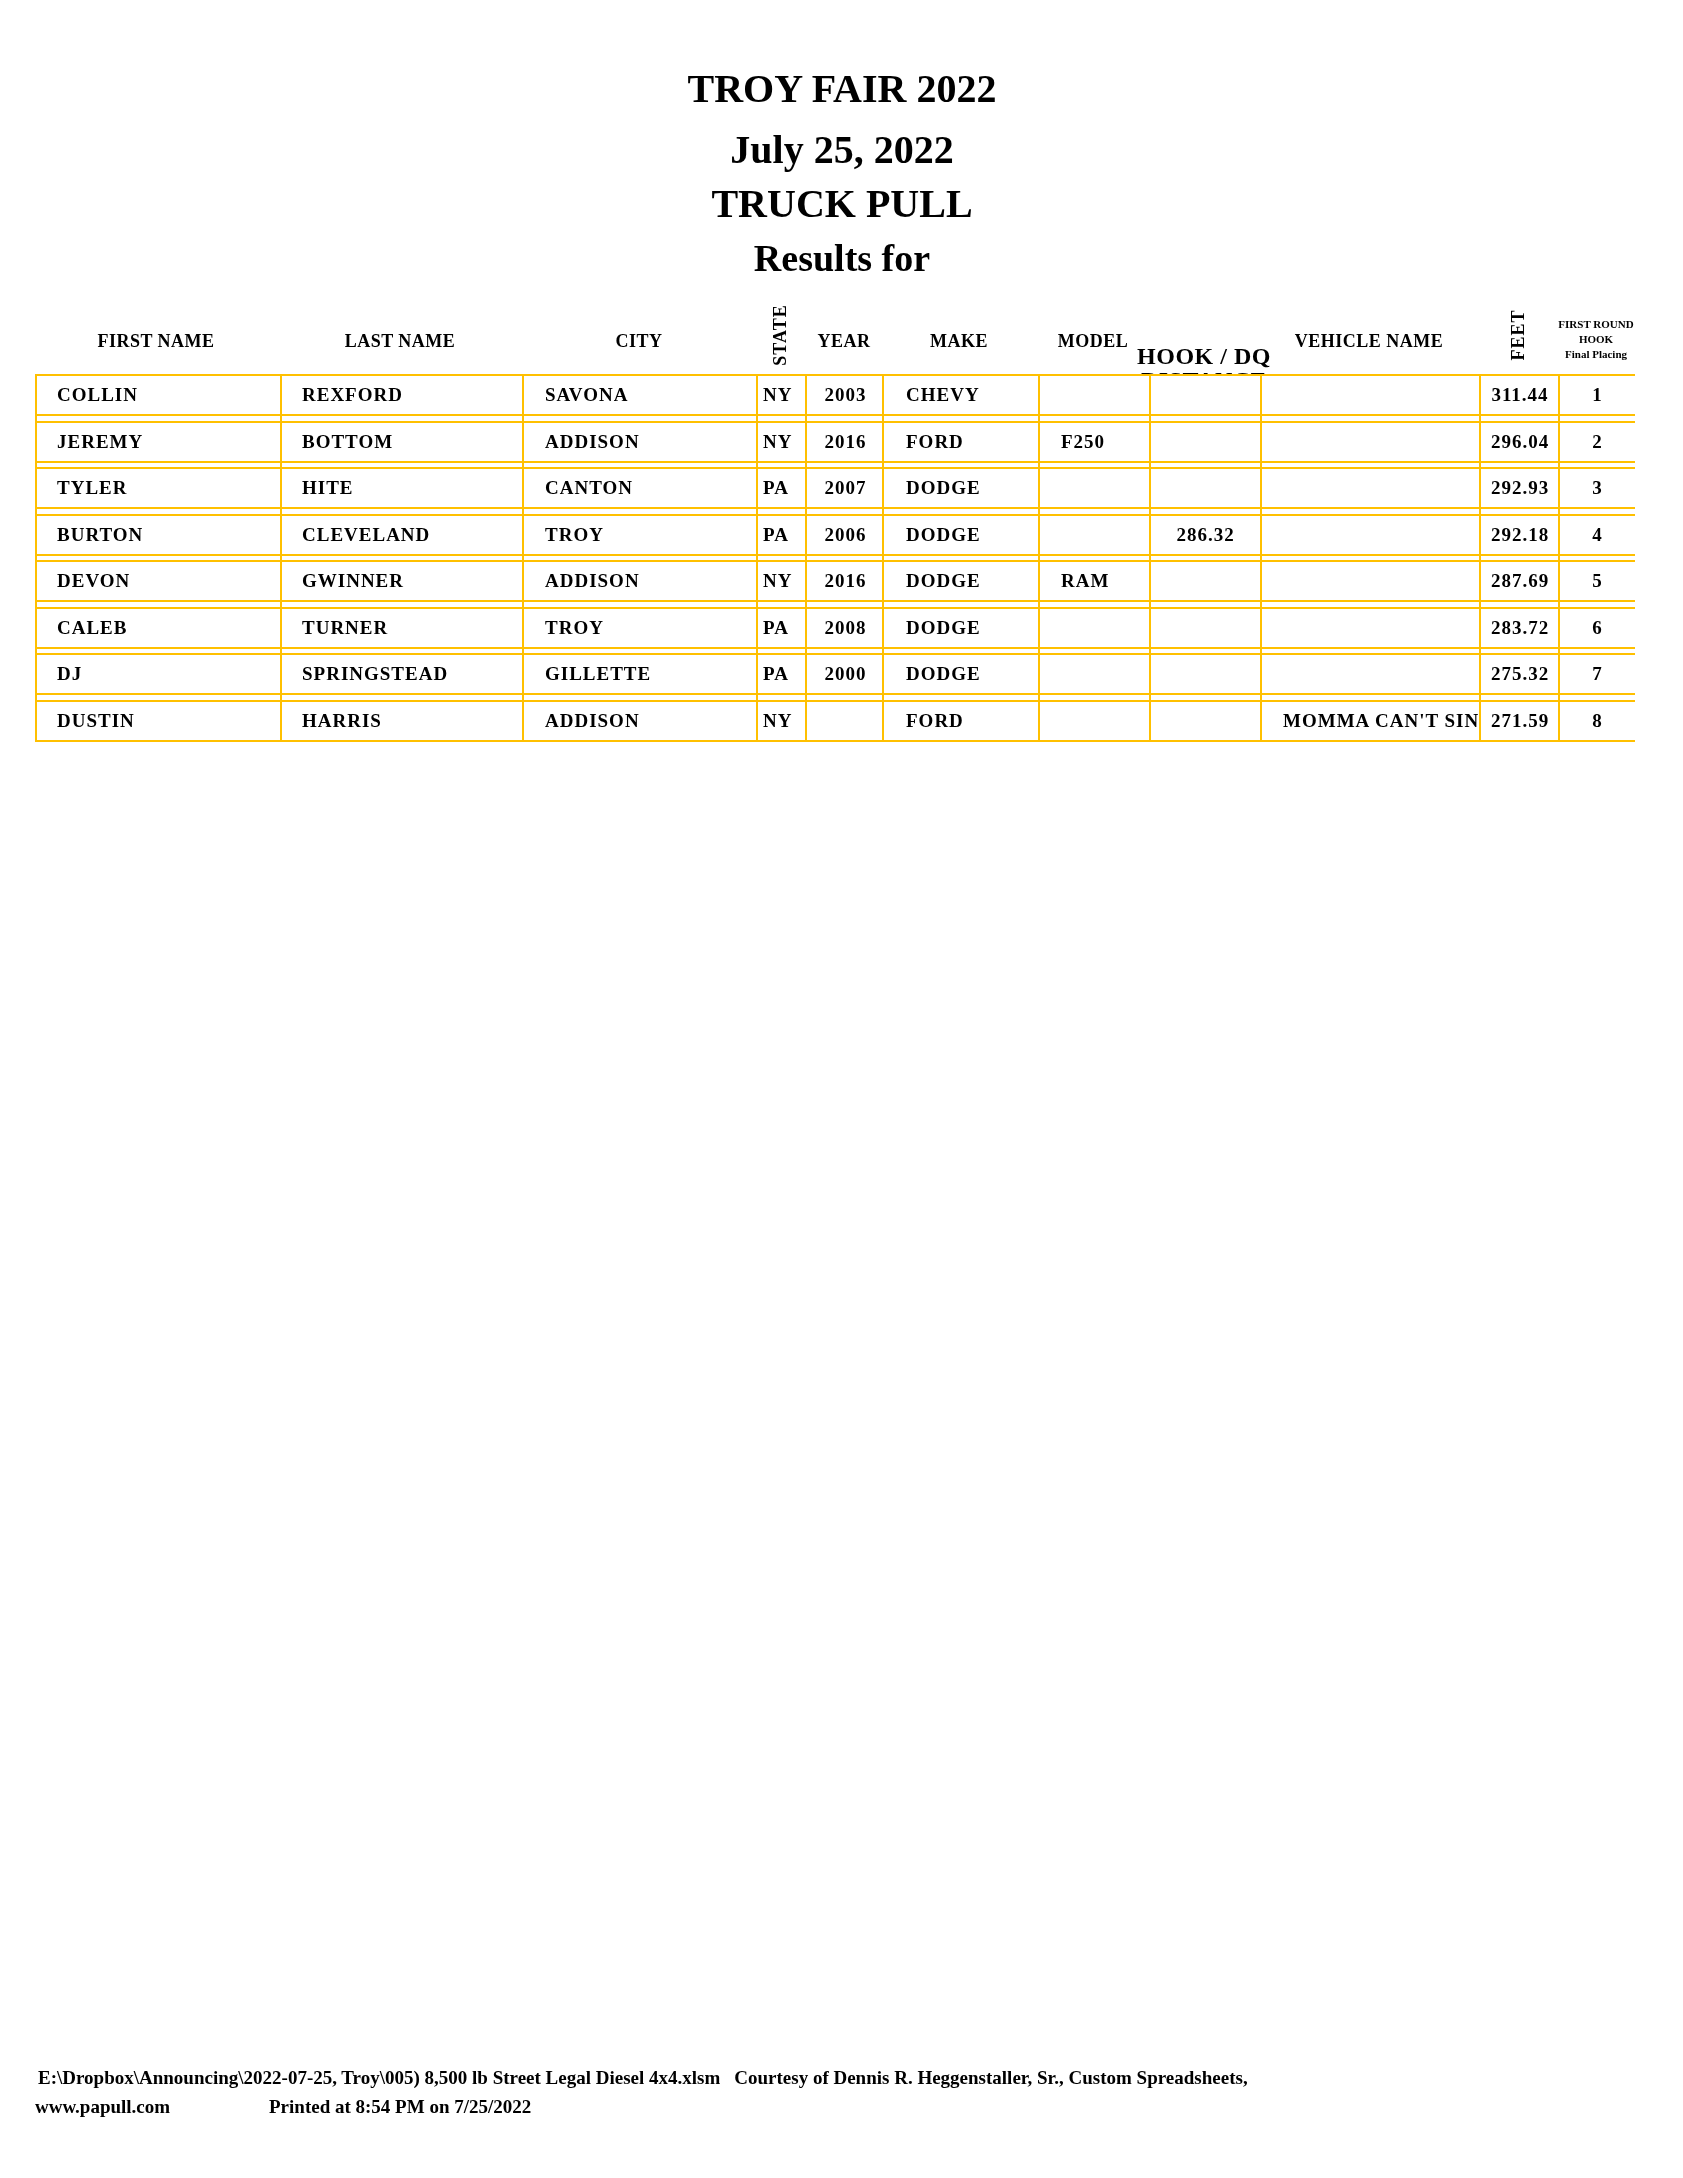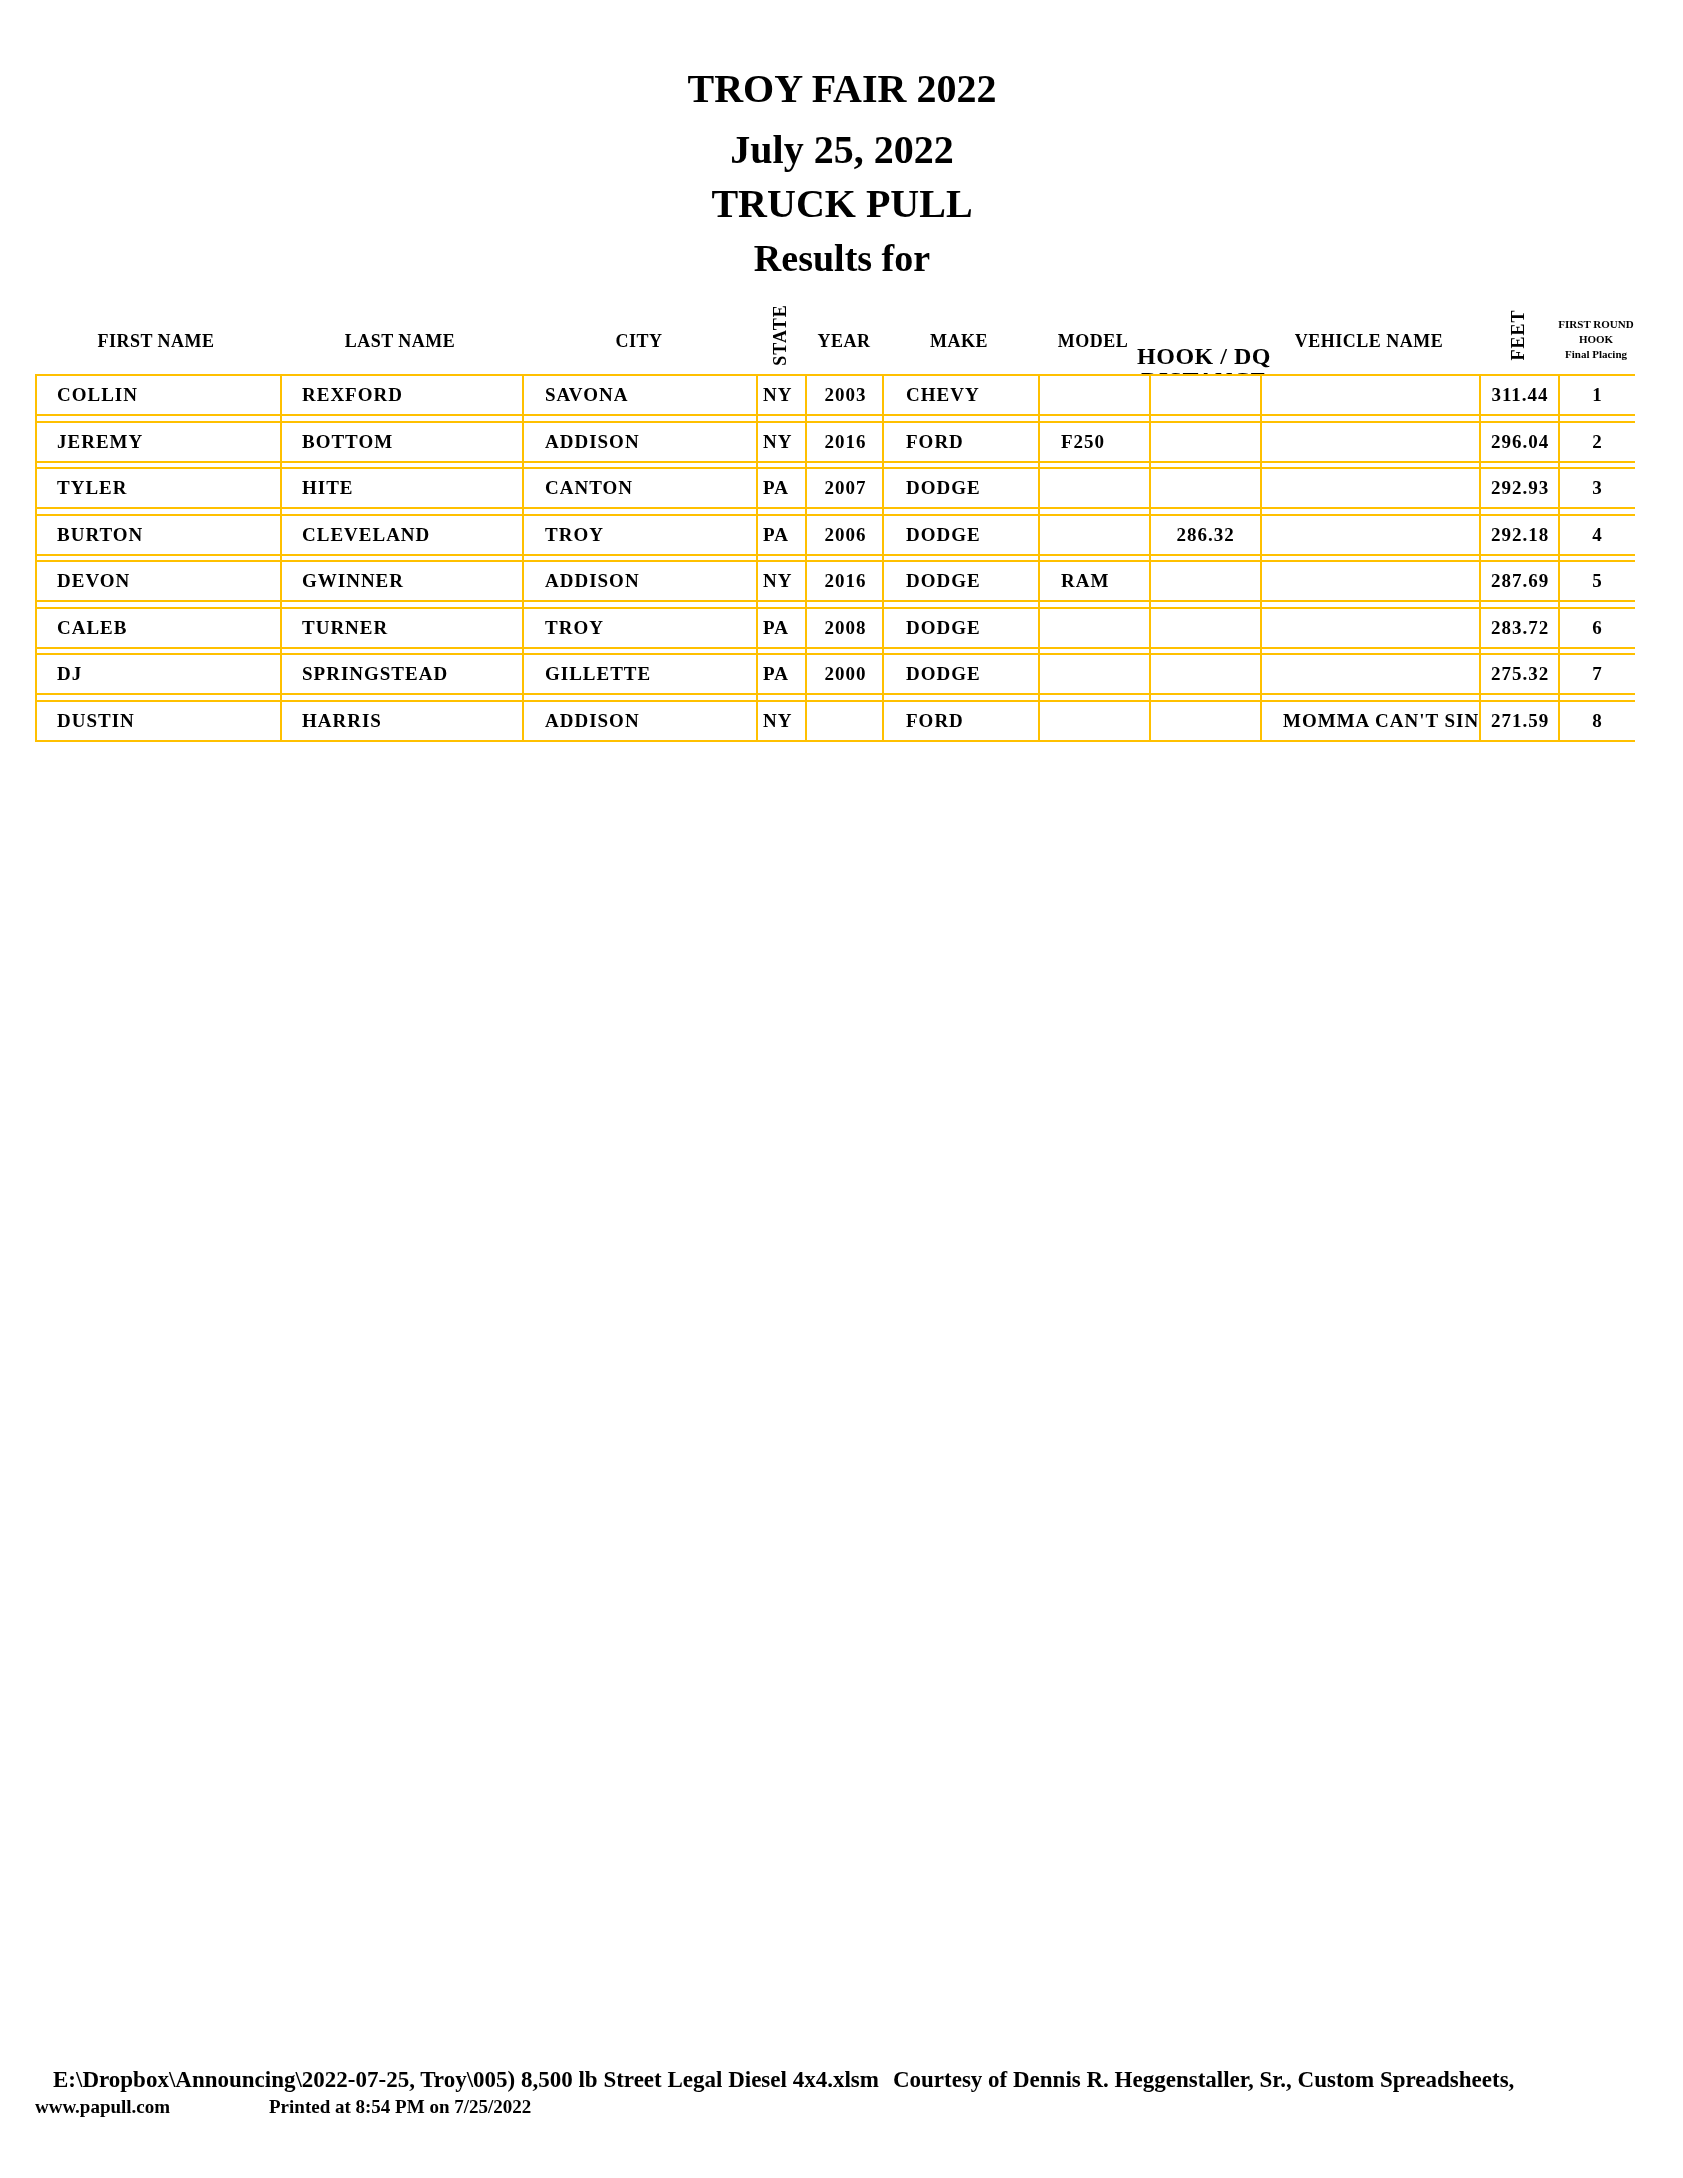--- a/index.html
+++ b/index.html
@@ -89,23 +89,23 @@
   .vline {
     position: absolute;
     top: 0;
     width: 2px;
     height: 367px;
     background: var(--gold);
   }
 
   .footer-line1 {
     position: absolute;
-    left: 53px;
+    left: 38px;
     top: 2067px;
-    font-size: 23px;
+    font-size: 19px;
     white-space: nowrap;
   }
   .footer-courtesy { margin-left: 14px; }
   .footer-site {
     position: absolute;
     left: 35px;
     top: 2096px;
     font-size: 19px;
     white-space: nowrap;
     text-align: center;

